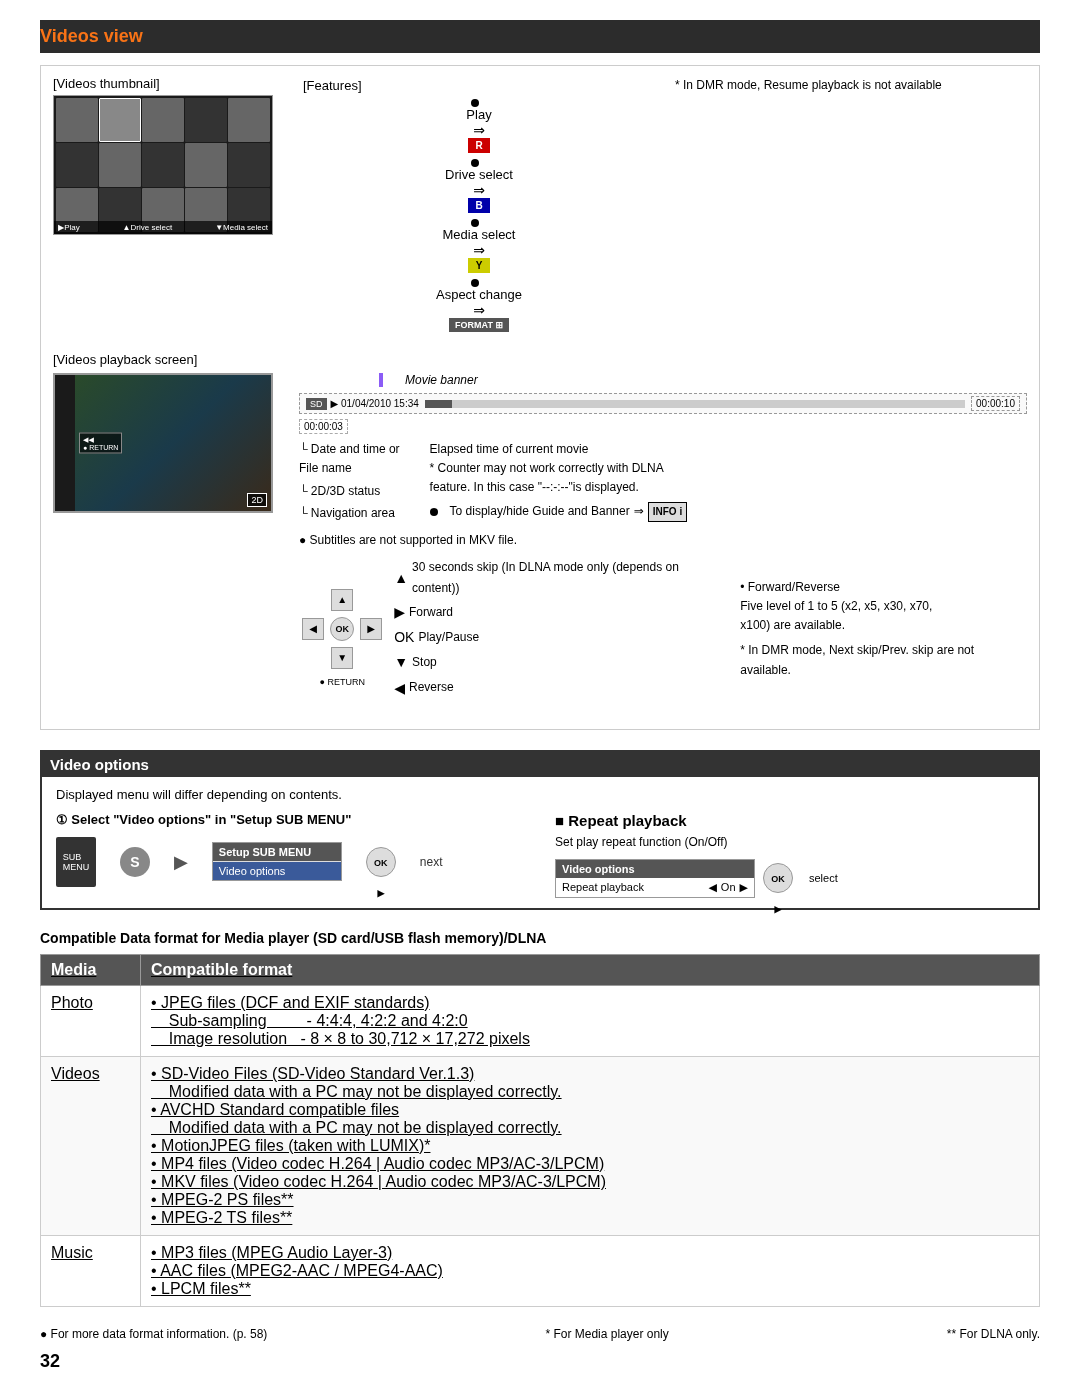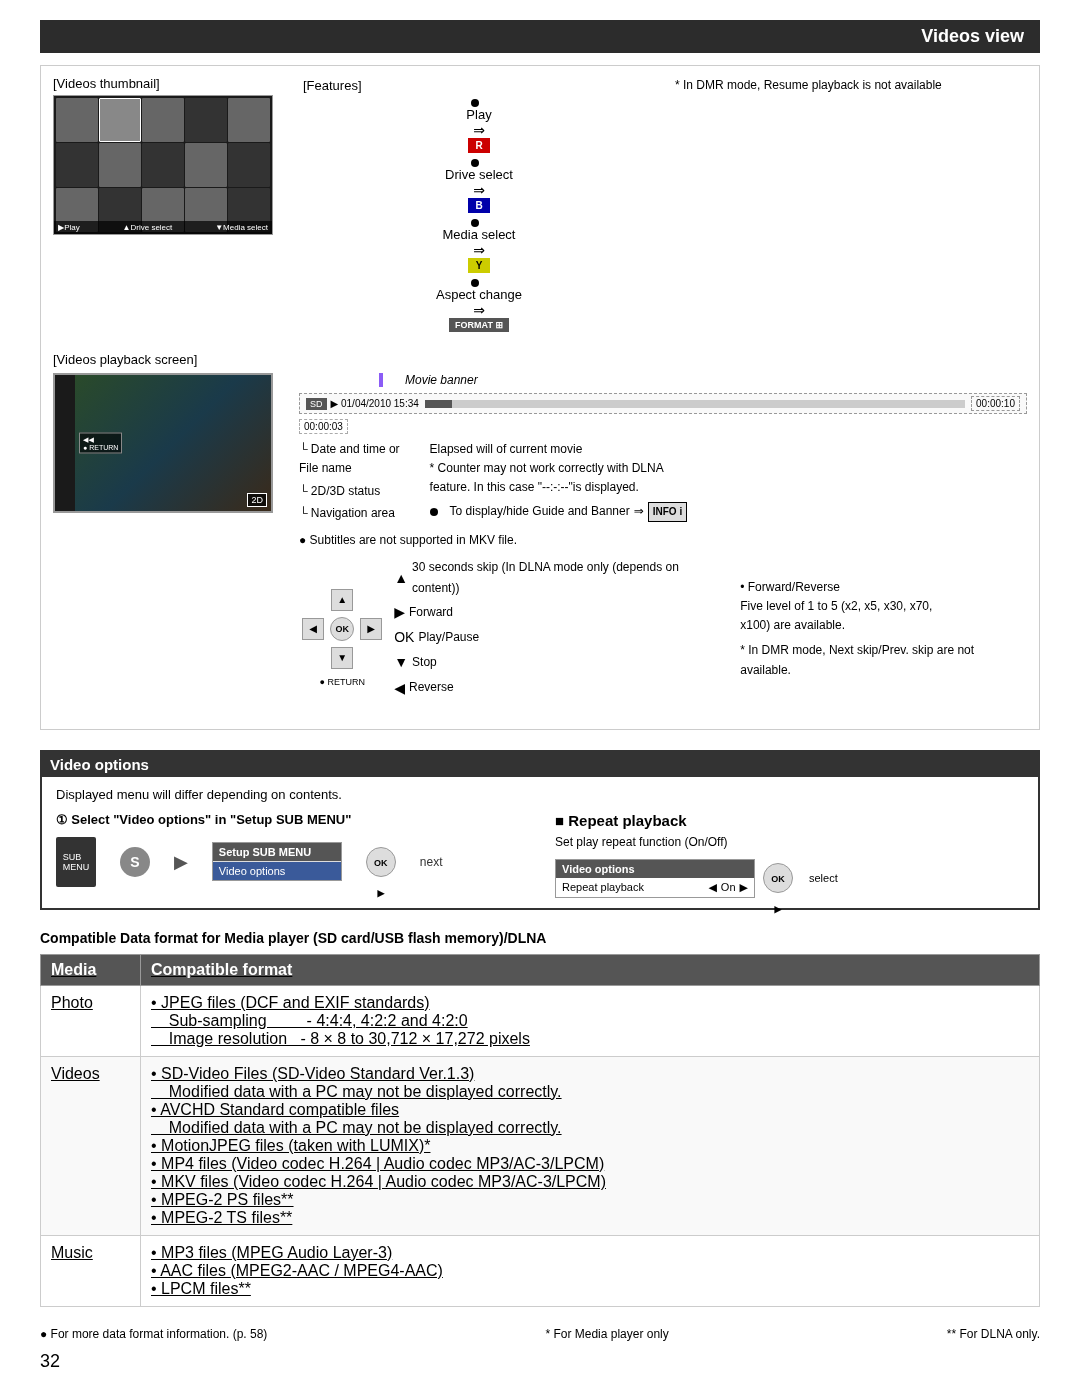--- a/index.html
+++ b/index.html
@@ -9,25 +9,25 @@
       background: #fff;
       color: #000;
       width: 1080px;
       min-height: 1388px;
       padding: 20px 40px;
     }
 
     
     .section-header {
       background: #2c2c2c;
-      color: #ffffff;
-      text-align: right;
+      color: #f97316;
+      text-align: left;
       font-size: 18px;
       font-weight: bold;
-      padding: 6px 16px;
+      padding: 6px 0;
       margin-bottom: 12px;
     }
 
     .videos-view-content {
       border: 1px solid #ccc;
       padding: 10px 12px 16px;
       margin-bottom: 20px;
     }
 
     .top-row {
@@ -516,21 +516,21 @@
 
     .footer-row {
       display: flex;
       justify-content: space-between;
       font-size: 12px;
       margin-top: 10px;
     }
 
     .page-number {
       font-size: 18px;
-      font-weight: normal;
+      font-weight: bold;
       margin-top: 10px;
     }
 
     .info-btn {
       display: inline-block;
       border: 1px solid #000;
       padding: 1px 4px;
       font-size: 10px;
       font-weight: bold;
       background: #ddd;
@@ -660,21 +660,21 @@
         <div style="display:flex; gap:30px;">
           <div class="annotations-detail">
             <div class="item">
               <span>└</span>
               <span> Date and time or<br>File name</span>
             </div>
             <div class="item" style="margin-top:4px;">└ <span>2D/3D status</span></div>
             <div class="item">└ <span>Navigation area</span></div>
           </div>
           <div class="right-notes">
-            <div>Elapsed will of current movie</div>
+            <div>Elapsed time of current movie</div>
             <div>* Counter may not work correctly with DLNA<br>feature. In this case "--:-:--"is displayed.</div>
             <div class="to-display-line">
               <span class="bullet-dot"></span>
               <span>To display/hide Guide and Banner</span>
               <span>⇒</span>
               <span class="info-btn">INFO i</span>
             </div>
           </div>
         </div>
 

